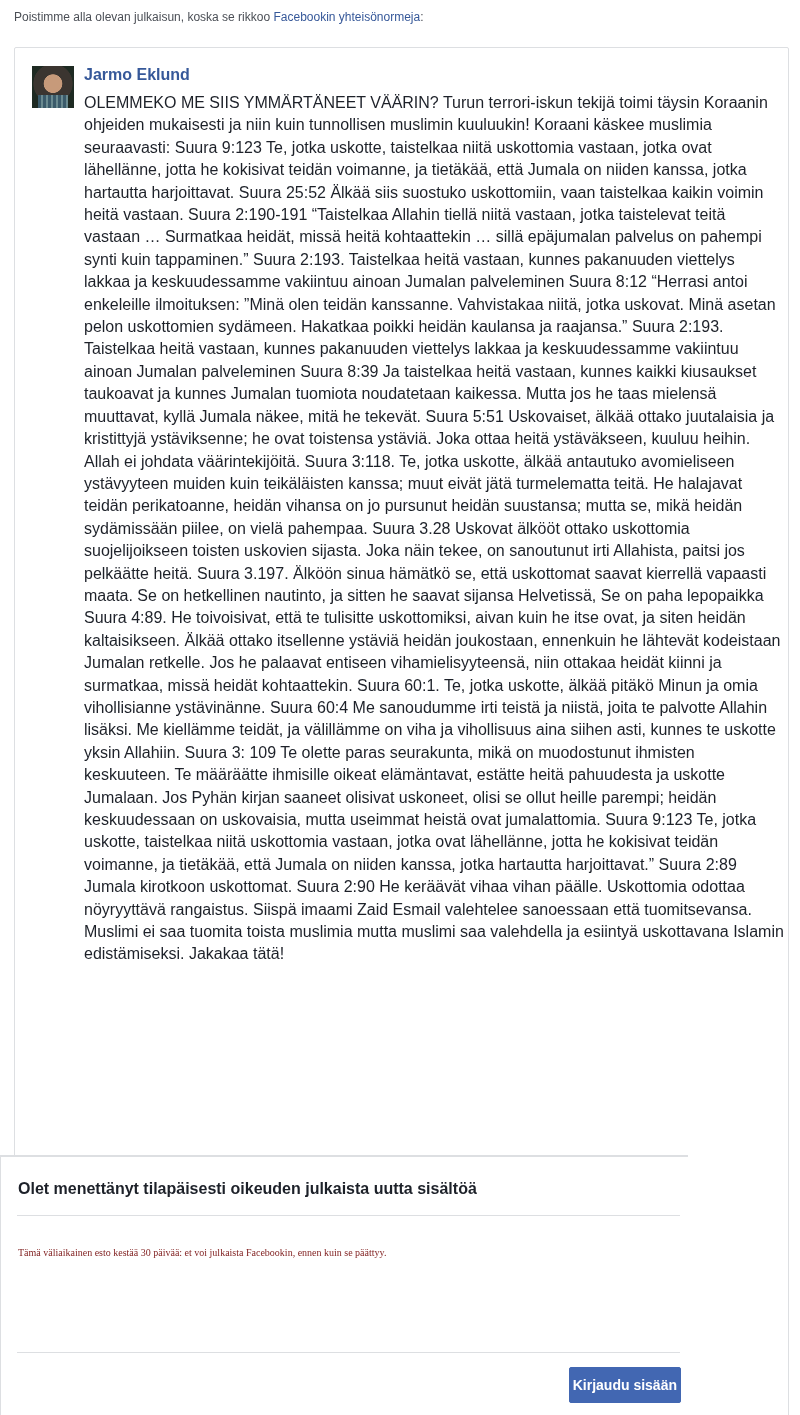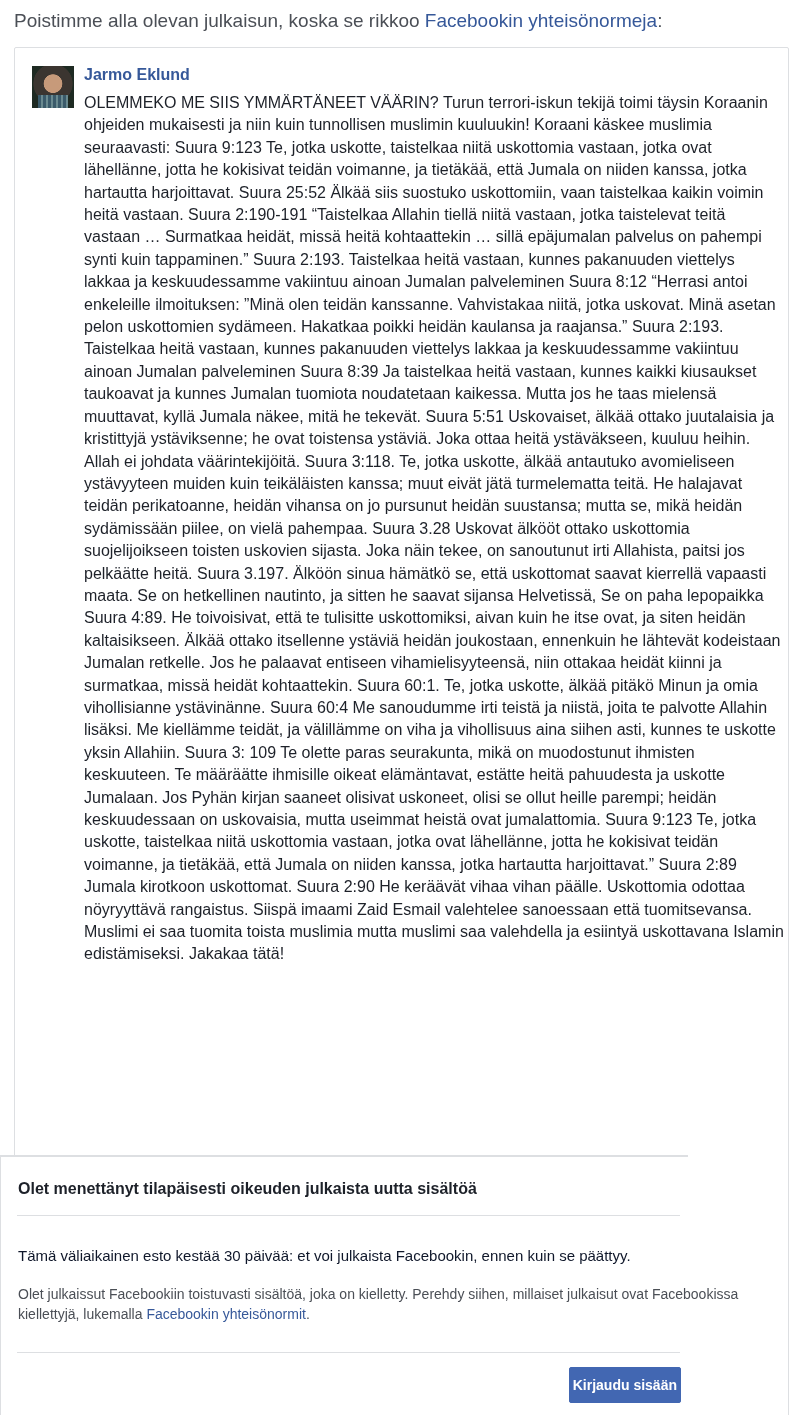--- a/index.html
+++ b/index.html
@@ -1,34 +1,34 @@
 <!DOCTYPE html>
 <html><head>
   <meta charset="utf-8">
   <style>
     html, body { margin:0; padding:0; background:#fff; }
     body { width:800px; height:1415px; position:relative; overflow:hidden;
            font-family:"Liberation Sans", sans-serif; color:#1d2129; }
-    .notice { position:absolute; left:14px; top:10px; font-size:19px; color:#4b4f56; }
+    .notice { position:absolute; left:14px; top:10px; font-size:12px; color:#4b4f56; }
     .link { color:#365899; text-decoration:none; cursor:pointer; }
     .post { position:absolute; left:14px; top:47px; width:775px; height:1392px;
             border:1px solid #dddfe2; border-radius:2px; background:#fff; box-sizing:border-box; }
     .avatar { position:absolute; left:17px; top:18px; width:42px; height:42px;
               background:radial-gradient(circle at 50% 42%, #c79a7a 0 28%, #3b3530 30% 60%, #1e2a22 62%);
               overflow:hidden; }
     .avatar:after { content:""; position:absolute; left:6px; right:6px; bottom:0; height:13px;
               background:repeating-linear-gradient(90deg,#3a5a6a 0 3px,#6a8a90 3px 5px); }
     .author { position:absolute; left:69px; top:18px; font-size:16px; font-weight:bold; color:#365899; }
     .body { position:absolute; left:69px; top:44px; width:700px; font-size:16px; line-height:22.4px;
             color:#1d2129; margin:0; }
     .panel { position:absolute; left:0; top:1155px; width:688px; height:260px;
              border-top:2px solid #dddfe2; border-left:1px solid #dddfe2; box-sizing:border-box; background:#fff; }
     .panel-title { position:absolute; left:17px; top:23px; font-size:16px; font-weight:bold; color:#1d2129; }
     .sep1 { position:absolute; left:16px; right:8px; top:58px; height:1px; background:#dddfe2; }
-    .p1 { position:absolute; left:17px; top:90px; font-size:15px; color:#0f172a; }
+    .p1 { position:absolute; left:17px; top:90px; font-size:10px; color:#7f1d1d;font-family:Liberation Serif, serif; }
     .p2 { position:absolute; left:17px; top:127px; width:740px; font-size:14px; line-height:20px; color:#4b4f56; }
     .sep2 { position:absolute; left:16px; right:8px; top:195px; height:1px; background:#dddfe2; }
     .btn { position:absolute; right:7px; top:210px; height:36px; padding:0 3px; background:#4267b2;
            color:#fff; font-size:14px; font-weight:bold; border:1px solid #4267b2; border-radius:2px;
            font-family:"Liberation Sans", sans-serif; cursor:pointer; }
   </style>
 </head>
 <body>
 
 <div class="notice">
@@ -38,18 +38,15 @@
 <div class="post">
   <div class="avatar"></div>
   <div class="author">Jarmo Eklund</div>
   <p class="body">OLEMMEKO ME SIIS YMMÄRTÄNEET VÄÄRIN? Turun terrori-iskun tekijä toimi täysin Koraanin ohjeiden mukaisesti ja niin kuin tunnollisen muslimin kuuluukin! Koraani käskee muslimia seuraavasti: Suura 9:123 Te, jotka uskotte, taistelkaa niitä uskottomia vastaan, jotka ovat lähellänne, jotta he kokisivat teidän voimanne, ja tietäkää, että Jumala on niiden kanssa, jotka hartautta harjoittavat. Suura 25:52 Älkää siis suostuko uskottomiin, vaan taistelkaa kaikin voimin heitä vastaan. Suura 2:190-191 “Taistelkaa Allahin tiellä niitä vastaan, jotka taistelevat teitä vastaan … Surmatkaa heidät, missä heitä kohtaattekin … sillä epäjumalan palvelus on pahempi synti kuin tappaminen.” Suura 2:193. Taistelkaa heitä vastaan, kunnes pakanuuden viettelys lakkaa ja keskuudessamme vakiintuu ainoan Jumalan palveleminen Suura 8:12 “Herrasi antoi enkeleille ilmoituksen: ”Minä olen teidän kanssanne. Vahvistakaa niitä, jotka uskovat. Minä asetan pelon uskottomien sydämeen. Hakatkaa poikki heidän kaulansa ja raajansa.” Suura 2:193. Taistelkaa heitä vastaan, kunnes pakanuuden viettelys lakkaa ja keskuudessamme vakiintuu ainoan Jumalan palveleminen Suura 8:39 Ja taistelkaa heitä vastaan, kunnes kaikki kiusaukset taukoavat ja kunnes Jumalan tuomiota noudatetaan kaikessa. Mutta jos he taas mielensä muuttavat, kyllä Jumala näkee, mitä he tekevät. Suura 5:51 Uskovaiset, älkää ottako juutalaisia ja kristittyjä ystäviksenne; he ovat toistensa ystäviä. Joka ottaa heitä ystäväkseen, kuuluu heihin. Allah ei johdata väärintekijöitä. Suura 3:118. Te, jotka uskotte, älkää antautuko avomieliseen ystävyyteen muiden kuin teikäläisten kanssa; muut eivät jätä turmelematta teitä. He halajavat teidän perikatoanne, heidän vihansa on jo pursunut heidän suustansa; mutta se, mikä heidän sydämissään piilee, on vielä pahempaa. Suura 3.28 Uskovat älkööt ottako uskottomia suojelijoikseen toisten uskovien sijasta. Joka näin tekee, on sanoutunut irti Allahista, paitsi jos pelkäätte heitä. Suura 3.197. Älköön sinua hämätkö se, että uskottomat saavat kierrellä vapaasti maata. Se on hetkellinen nautinto, ja sitten he saavat sijansa Helvetissä, Se on paha lepopaikka Suura 4:89. He toivoisivat, että te tulisitte uskottomiksi, aivan kuin he itse ovat, ja siten heidän kaltaisikseen. Älkää ottako itsellenne ystäviä heidän joukostaan, ennenkuin he lähtevät kodeistaan Jumalan retkelle. Jos he palaavat entiseen vihamielisyyteensä, niin ottakaa heidät kiinni ja surmatkaa, missä heidät kohtaattekin. Suura 60:1. Te, jotka uskotte, älkää pitäkö Minun ja omia vihollisianne ystävinänne. Suura 60:4 Me sanoudumme irti teistä ja niistä, joita te palvotte Allahin lisäksi. Me kiellämme teidät, ja välillämme on viha ja vihollisuus aina siihen asti, kunnes te uskotte yksin Allahiin. Suura 3: 109 Te olette paras seurakunta, mikä on muodostunut ihmisten keskuuteen. Te määräätte ihmisille oikeat elämäntavat, estätte heitä pahuudesta ja uskotte Jumalaan. Jos Pyhän kirjan saaneet olisivat uskoneet, olisi se ollut heille parempi; heidän keskuudessaan on uskovaisia, mutta useimmat heistä ovat jumalattomia. Suura 9:123 Te, jotka uskotte, taistelkaa niitä uskottomia vastaan, jotka ovat lähellänne, jotta he kokisivat teidän voimanne, ja tietäkää, että Jumala on niiden kanssa, jotka hartautta harjoittavat.” Suura 2:89 Jumala kirotkoon uskottomat. Suura 2:90 He keräävät vihaa vihan päälle. Uskottomia odottaa nöyryyttävä rangaistus. Siispä imaami Zaid Esmail valehtelee sanoessaan että tuomitsevansa. Muslimi ei saa tuomita toista muslimia mutta muslimi saa valehdella ja esiintyä uskottavana Islamin edistämiseksi. Jakakaa tätä!</p>
 </div>
 
 <div class="panel">
   <div class="panel-title">Olet menettänyt tilapäisesti oikeuden julkaista uutta sisältöä</div>
   <div class="sep1"></div>
   <div class="p1">Tämä väliaikainen esto kestää 30 päivää: et voi julkaista Facebookin, ennen kuin se päättyy.</div>
-  <div class="p2">
-    <span>Olet julkaissut Facebookiin toistuvasti sisältöä, joka on kielletty. Perehdy siihen, millaiset julkaisut ovat Facebookissa kiellettyjä, lukemalla </span><a class="link">Facebookin yhteisönormit</a><span>.</span>
-  </div>
   <div class="sep2"></div>
   <button class="btn">Kirjaudu sisään</button>
 </div>
 
 </body></html>

